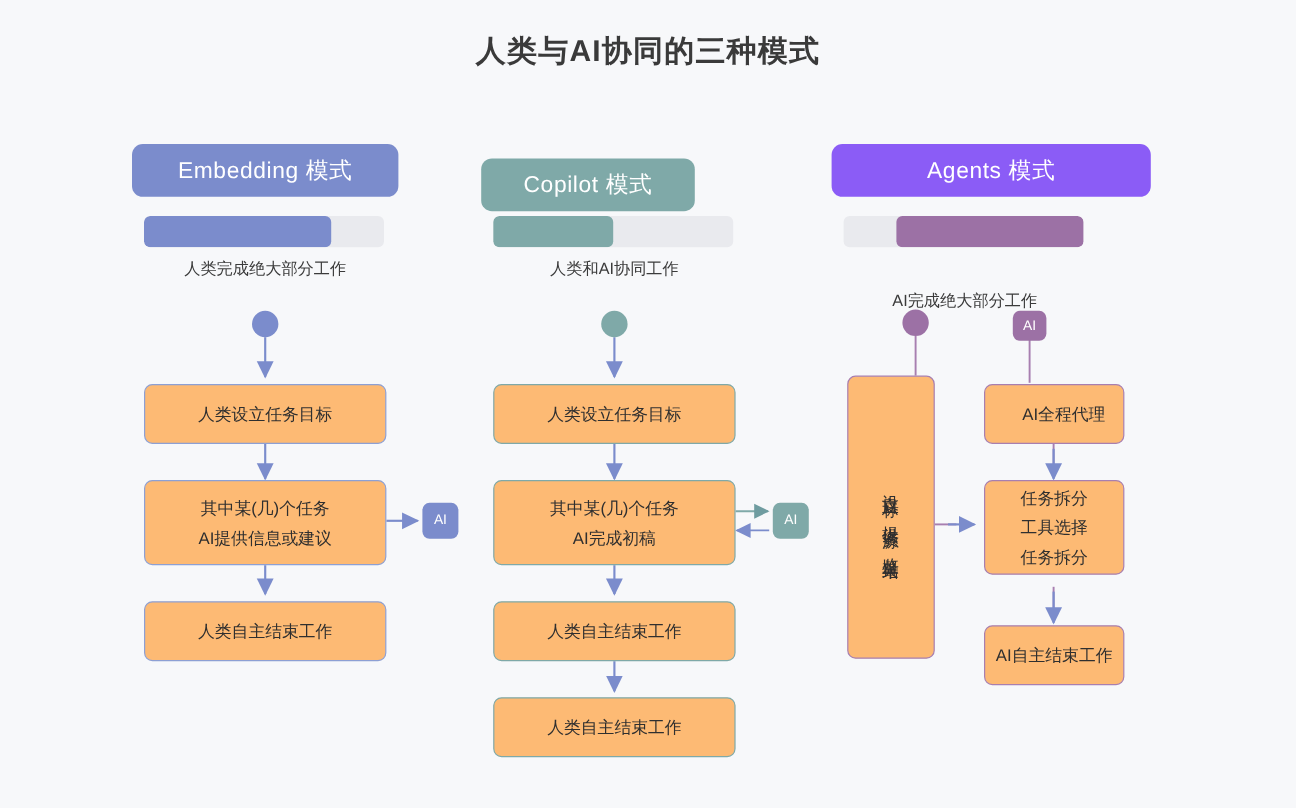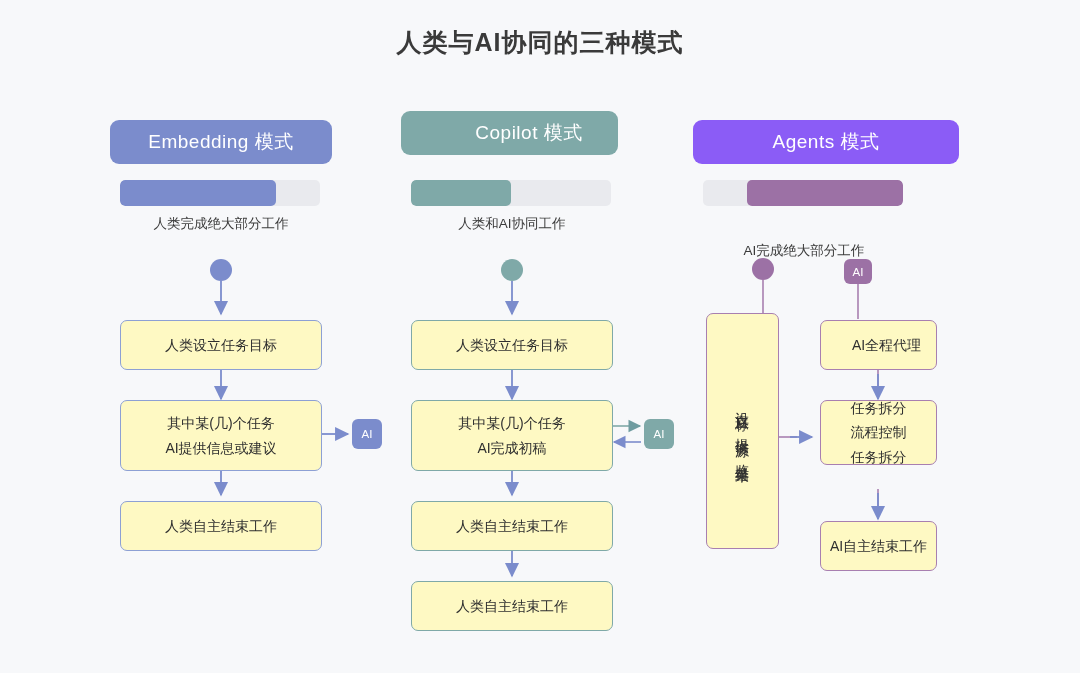--- a/index.html
+++ b/index.html
@@ -33,21 +33,21 @@
     overflow:hidden;
   }
   .bar-fill{position:absolute;top:0;height:26px;border-radius:5px;}
   .bar-caption{
     position:absolute;text-align:center;font-size:13.5px;color:#3b3b3b;
   }
 
   
   .node{
     position:absolute;
-    background:#fef9c3;
+    background:#fdba74;
     border:1.4px solid #8da0d4;
     border-radius:7px;
     display:flex;flex-direction:column;
     align-items:center;justify-content:center;
     font-size:14px;color:#2f2f2f;line-height:1.75;
     box-sizing:border-box;
     text-align:right;
   }
   .node.teal{border-color:#7fa9a8;}
   .node.purple{border-color:#a87fb0;}
@@ -135,21 +135,21 @@
     <span class="line">其中某(几)个任务</span>
     <span class="line">AI提供信息或建议</span>
   </div>
 
   <div class="node" style="left:120px;top:501px;width:202px;height:50px;">
     <span class="line">人类自主结束工作</span>
   </div>
 
   <div class="ai-badge" style="left:352px;top:419px;width:30px;height:30px;background:#7b8ccc;">AI</div>
 
-  <div class="mode-header" style="left:401px;top:111px;width:178px;background:#7fa9a8;padding-left:39px;">Copilot 模式</div>
+  <div class="mode-header" style="left:401px;top:132px;width:178px;background:#7fa9a8;">Copilot 模式</div>
 
   <div class="bar-track" style="left:411px;top:180px;width:200px;">
     <div class="bar-fill" style="left:0;width:50%;background:#7fa9a8;"></div>
   </div>
   <div class="bar-caption" style="left:401px;top:215px;width:222px;">人类和AI协同工作</div>
 
   <div class="dot" style="left:501px;top:259px;background:#7fa9a8;"></div>
 
   <div class="node teal" style="left:411px;top:320px;width:202px;height:50px;">
     <span class="line">人类设立任务目标</span>
@@ -182,23 +182,23 @@
   <div class="ai-badge" style="left:844px;top:259px;width:28px;height:25px;background:#9c71a5;">AI</div>
 
   <div class="node purple vertical" style="left:706px;top:313px;width:73px;height:236px;">
     <span class="line">设立目标 提供资源 监督结果</span>
   </div>
 
   <div class="node purple" style="left:820px;top:320px;width:117px;height:50px;padding-left:16px;">
     <span class="line">AI全程代理</span>
   </div>
 
-  <div class="node purple" style="left:820px;top:400px;width:117px;height:65px;">
+  <div class="node purple" style="left:820px;top:400px;width:117px;height:79px;">
     <span class="line">任务拆分</span>
-    <span class="line">流程控制</span>
+    <span class="line">工具选择</span>
     <span class="line">任务拆分</span>
   </div>
 
   <div class="node purple" style="left:820px;top:521px;width:117px;height:50px;">
     <span class="line">AI自主结束工作</span>
   </div>
 
 </div>
 
 </body></html>

